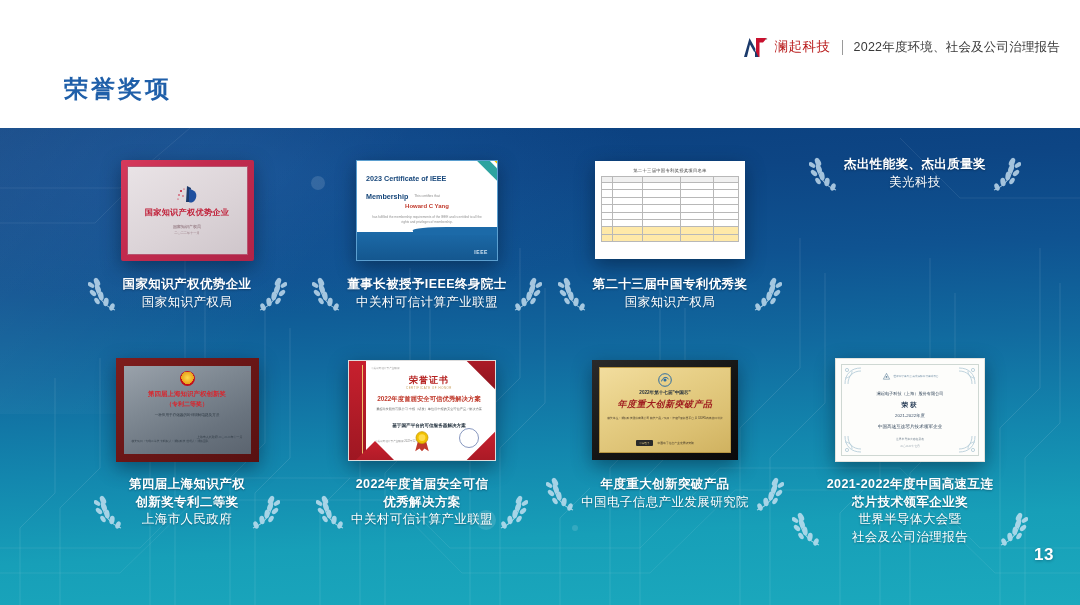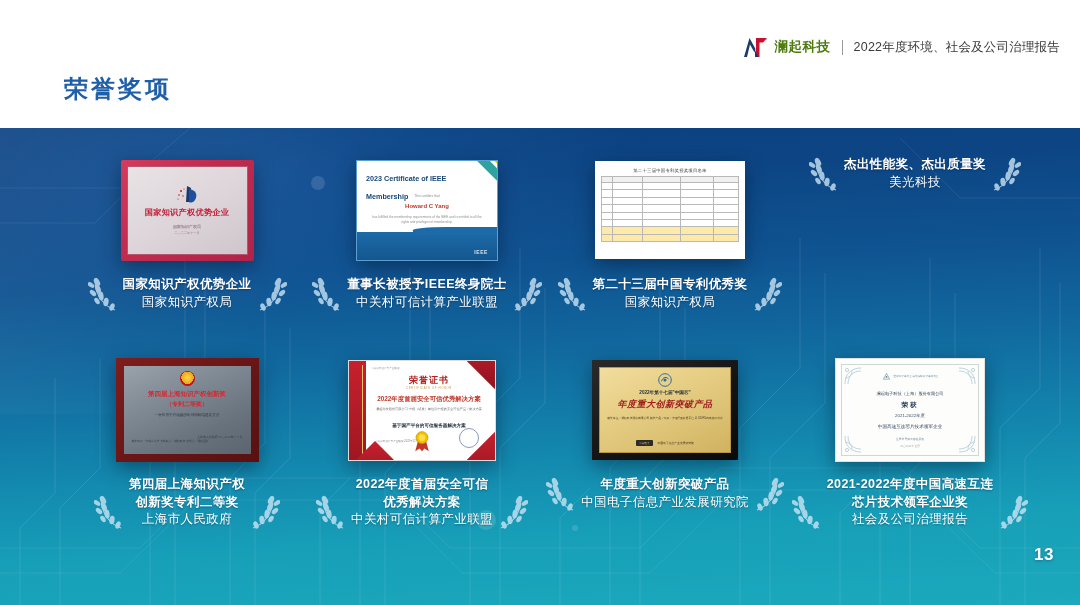--- a/index.html
+++ b/index.html
@@ -18,21 +18,21 @@
 
   
   .header {
     position: absolute;
     top: 34px; right: 20px;
     display: flex; align-items: center; gap: 7px;
     height: 26px;
   }
   .logo-mark { width: 25px; height: 22px; display: block; }
   .brand-name {
-    font-size: 13.5px; font-weight: bold; color: #4d7c0f;
+    font-size: 13.5px; font-weight: normal; color: #b91c1c;
     letter-spacing: .5px; line-height: 1;
   }
   .brand-sep {
     width: 1px; height: 15px; background: #9a9a9a; margin: 0 4px;
   }
   .report-title {
     font-size: 12.5px; color: #3a3a3a; line-height: 1;
     letter-spacing: .2px;
   }
 
@@ -971,20 +971,21 @@
               <ellipse cx="13" cy="28" rx="2.6" ry="4.4" transform="rotate(-8 13 28)"></ellipse>
               <ellipse cx="18" cy="34" rx="2.6" ry="4.2" transform="rotate(8 18 34)"></ellipse>
               <ellipse cx="24" cy="39" rx="2.4" ry="3.8" transform="rotate(24 24 39)"></ellipse>
               <ellipse cx="3" cy="17" rx="2.2" ry="3.8" transform="rotate(-58 3 17)"></ellipse>
               <ellipse cx="5" cy="25" rx="2.2" ry="3.8" transform="rotate(-48 5 25)"></ellipse>
               <ellipse cx="9" cy="33" rx="2.2" ry="3.6" transform="rotate(-34 9 33)"></ellipse>
             </g>
           </svg>
           <div class="cap-line bold">2021-2022年度中国高速互连</div>
           <div class="cap-line bold">芯片技术领军企业奖</div>
+          <div class="cap-line">世界半导体大会暨</div>
           <div class="cap-line">社会及公司治理报告</div>
           <svg class="laurel r" viewBox="0 0 30 44">
             <g stroke="#cfe6f5" stroke-width="1.1" fill="none">
                 <path d="M27 42 C16 38 8 28 7 14"></path>
               </g>
             <g fill="#cfe6f5">
               <ellipse cx="9" cy="14" rx="2.6" ry="4.4" transform="rotate(-30 9 14)"></ellipse>
               <ellipse cx="10" cy="21" rx="2.6" ry="4.4" transform="rotate(-20 10 21)"></ellipse>
               <ellipse cx="13" cy="28" rx="2.6" ry="4.4" transform="rotate(-8 13 28)"></ellipse>
               <ellipse cx="18" cy="34" rx="2.6" ry="4.2" transform="rotate(8 18 34)"></ellipse>

